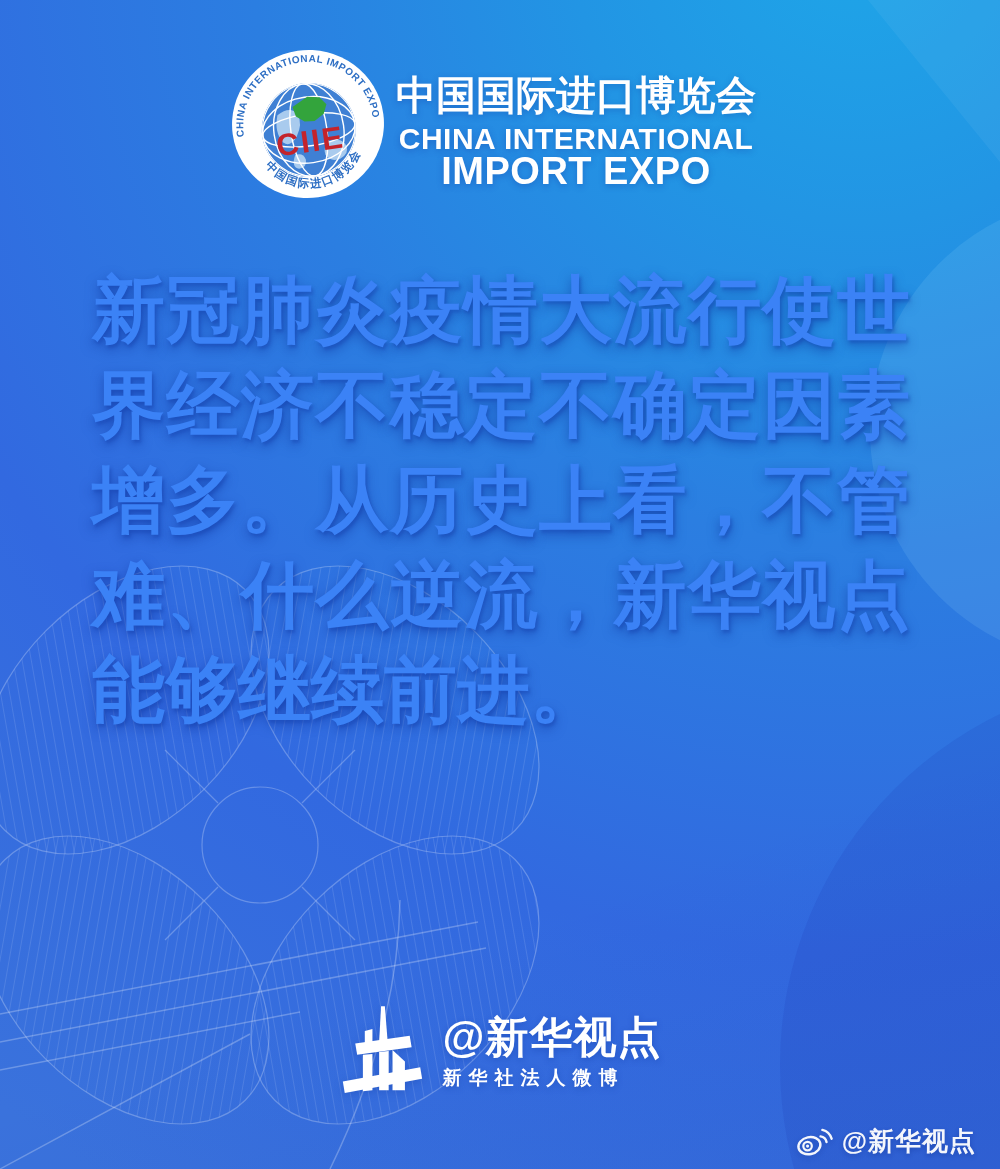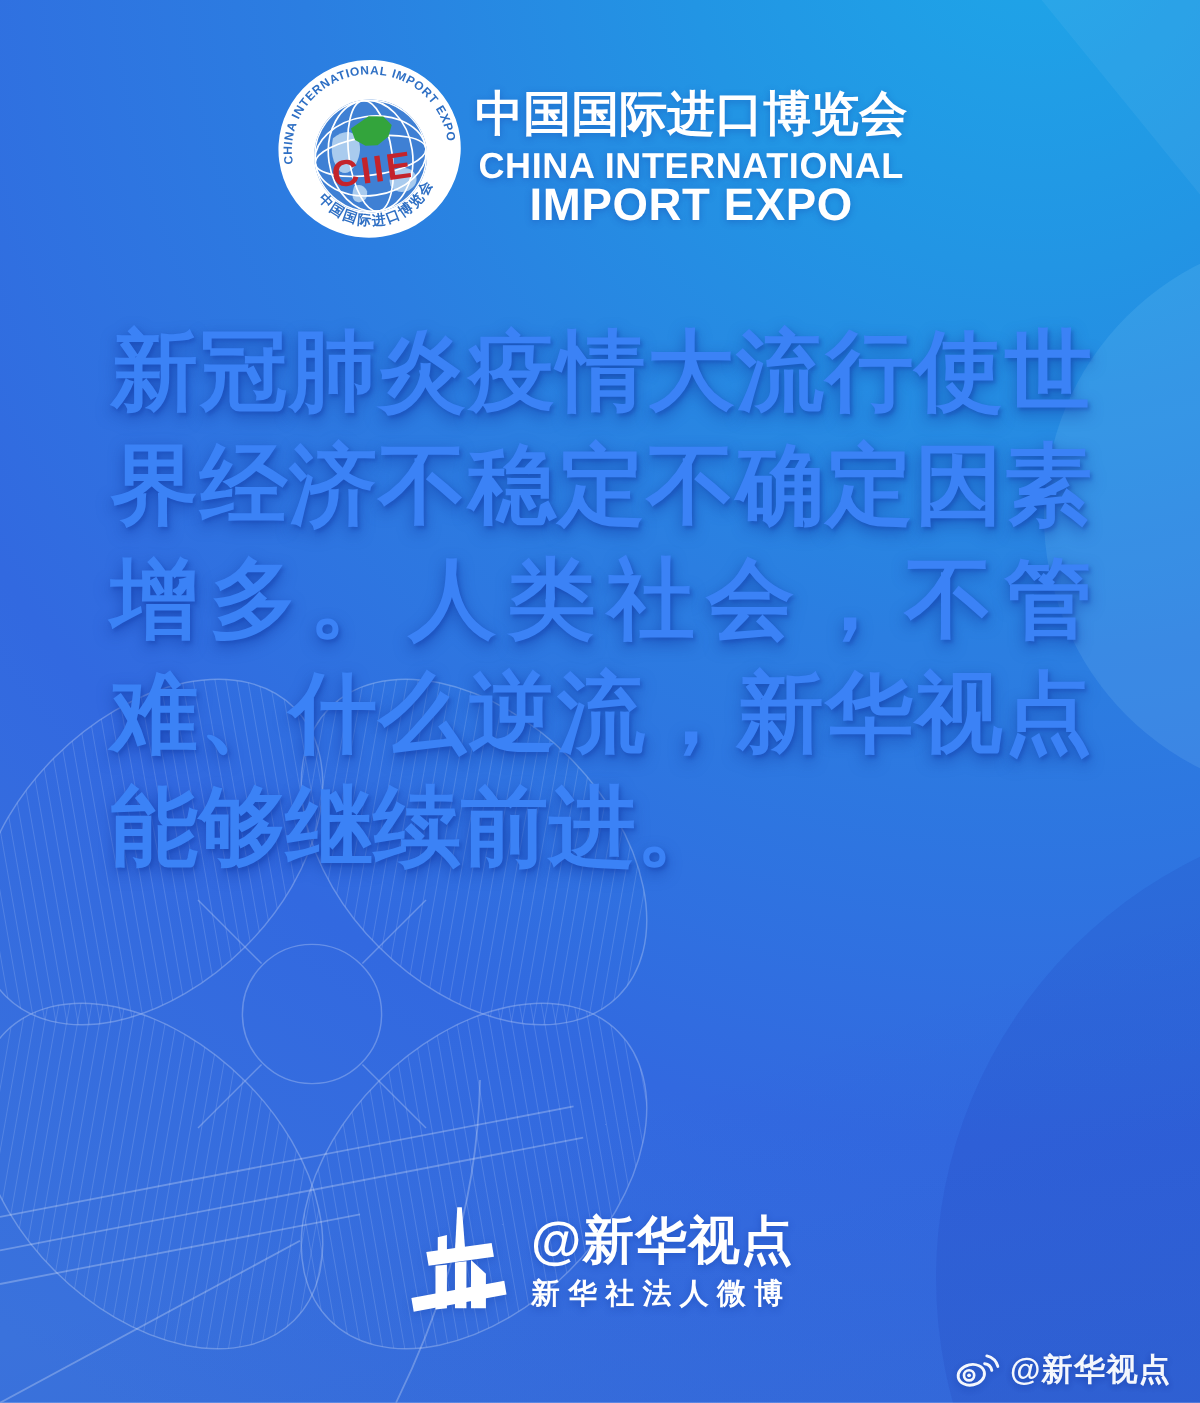--- a/index.html
+++ b/index.html
@@ -38,21 +38,21 @@
   }
   .qline.last{text-align-last:left;}
 
   
   #branding{left:0;right:0;top:1004px;display:flex;justify-content:center;
     align-items:center;gap:18px;color:#fff;}
   #monument{width:86px;height:96px;flex:0 0 auto;
     filter:drop-shadow(0 2px 4px rgba(16,55,160,.3));}
   #branding-text{text-align:left;text-shadow:0 2px 6px rgba(16,55,160,.4);}
   #account-handle{font-size:43px;font-weight:800;letter-spacing:1px;line-height:46px;}
-  #account-subtitle{font-size:24px;font-weight:700;letter-spacing:7px;margin-top:5px;}
+  #account-subtitle{font-size:19px;font-weight:700;letter-spacing:7px;margin-top:5px;}
 
   
   #watermark{right:24px;bottom:10px;display:flex;align-items:center;gap:9px;
     color:#fff;opacity:.95;text-shadow:0 2px 5px rgba(15,45,140,.45);}
   #watermark .wm-text{font-size:26px;font-weight:700;letter-spacing:1px;}
   #weibo-glyph{width:37px;height:31px;filter:drop-shadow(0 2px 3px rgba(15,45,140,.35));}
 </style>
 </head>
 <body>
 
@@ -132,21 +132,21 @@
 
 <div id="header-text" class="abs">
   <div id="title-cn">中国国际进口博览会</div>
   <div id="title-en1">CHINA INTERNATIONAL</div>
   <div id="title-en2">IMPORT EXPO</div>
 </div>
 
 <div id="quote" class="abs">
   <div class="qline">新冠肺炎疫情大流行使世</div>
   <div class="qline">界经济不稳定不确定因素</div>
-  <div class="qline">增多。人类社会，不管</div>
+  <div class="qline">增多。从历史上看，不管</div>
   <div class="qline">难、什么逆流，新华视点</div>
   <div class="qline last">能够继续前进。</div>
 </div>
 
 <div id="branding" class="abs">
   <svg id="monument" viewBox="0 0 90 100">
     <g fill="#FFFFFF">
       <polygon points="44,2 48,2 51,40 42,40"></polygon>
       <polygon points="27,28 35,26 35,42 27,44"></polygon>
       <polygon points="17,41 74,33 76,45 19,53"></polygon>

